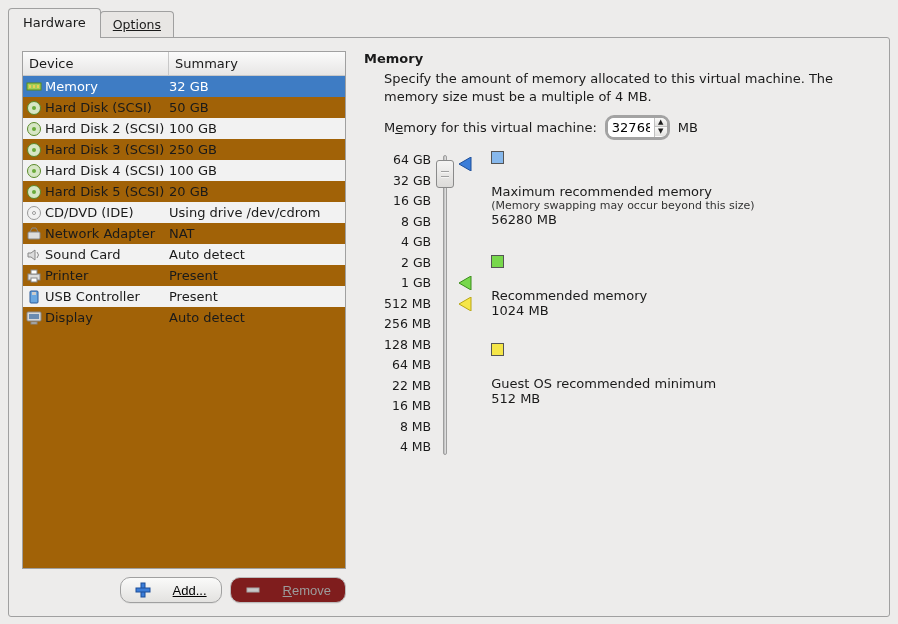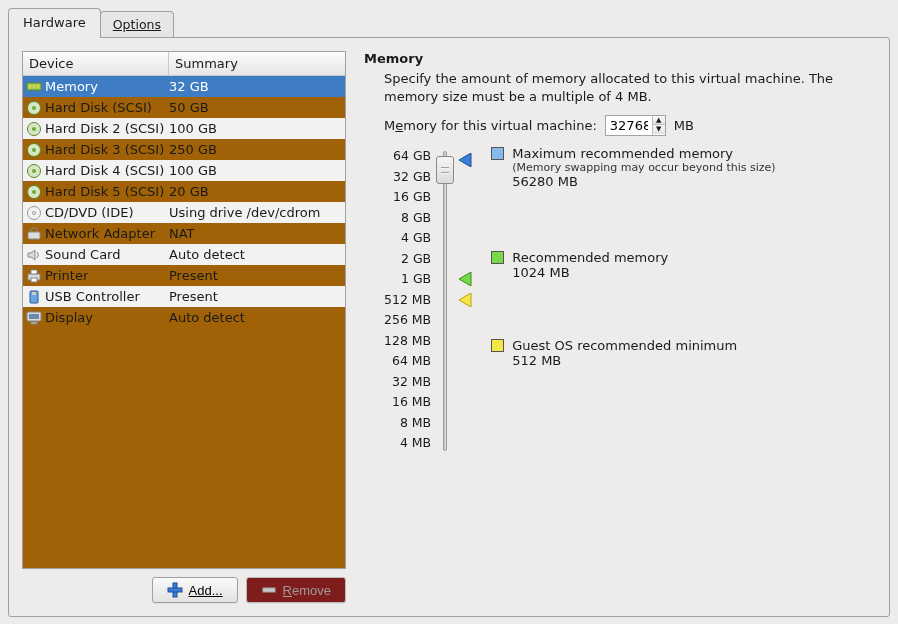--- a/index.html
+++ b/index.html
@@ -88,45 +88,45 @@
   .dt-summary { flex: 1; overflow: hidden; white-space: nowrap; }
   .left-buttons {
     display: flex;
     justify-content: flex-end;
     gap: 8px;
     margin-top: 8px;
   }
   .btn {
     display: inline-flex;
     align-items: center;
-    gap: 6px;
+    gap: 22px;
     padding: 4px 14px;
     border: 1px solid #a0a0a0;
-    border-radius: 3px;
+    border-radius: 10px;
     background: linear-gradient(#fafaf9, #e3e2e0);
     cursor: pointer;
     font-size: 13px;
     box-shadow: 0 1px 0 rgba(0,0,0,0.05);
   }
   .btn.disabled {
     color: #9c9c9c;
     border-color: #bcbcbc;
     cursor: default;
     background: #7f1d1d;
   }
   .btn .u { text-decoration: underline; }
   .right-col { flex: 1; }
   .section-title { font-weight: bold; margin-bottom: 4px; }
   .desc { margin: 4px 0 10px; line-height: 1.35; }
   .mem-input-row { display: flex; align-items: center; gap: 8px; margin-bottom: 10px; }
   .spinbox {
     display: inline-flex;
-    border: 1px solid #a3a3a3;
+    border: 3px solid #a3a3a3;
     background: #fff;
-    border-radius: 0;
+    border-radius: 9px;
     overflow: hidden;
   }
   .spinbox input {
     border: none;
     width: 46px;
     padding: 2px 4px;
     text-align: right;
     font-size: 13px;
     outline: none;
     font-family: inherit;
@@ -184,21 +184,21 @@
   }
   .slider-handle::before { top: 10px; }
   .slider-handle::after { top: 15px; }
 
   .marker {
     position: absolute;
     width: 0; height: 0;
   }
   .marker svg { display: block; }
   .mem-notes { flex: 1; position: relative; margin-left: 2px; }
-  .note { position: absolute; display: flex; gap: 8px; }
+  .note { position: absolute; display: flex; gap: 20px; flex-direction: column; }
   .note-box {
     width: 13px; height: 13px;
     border: 1px solid #555;
     margin-top: 1px;
     flex-shrink: 0;
   }
   .note-box.blue { background: #87b8ec; }
   .note-box.green { background: #78d84c; }
   .note-box.yellow { background: #f5e648; }
   .note-text .sub { font-size: 11px; color: #333; }
@@ -424,21 +424,21 @@
               <div class="tick-row">32 GB</div>
               <div class="tick-row">16 GB</div>
               <div class="tick-row">8 GB</div>
               <div class="tick-row">4 GB</div>
               <div class="tick-row">2 GB</div>
               <div class="tick-row">1 GB</div>
               <div class="tick-row">512 MB</div>
               <div class="tick-row">256 MB</div>
               <div class="tick-row">128 MB</div>
               <div class="tick-row">64 MB</div>
-              <div class="tick-row">32 MB</div>
+              <div class="tick-row">22 MB</div>
               <div class="tick-row">16 MB</div>
               <div class="tick-row">8 MB</div>
               <div class="tick-row">4 MB</div>
             </div>
           <div class="slider">
             <div class="slider-track"></div>
             <div class="slider-handle" style="top:10px;"></div>
 
             <div class="marker" style="left:20px; top:7px;">
               <svg width="14" height="14">

